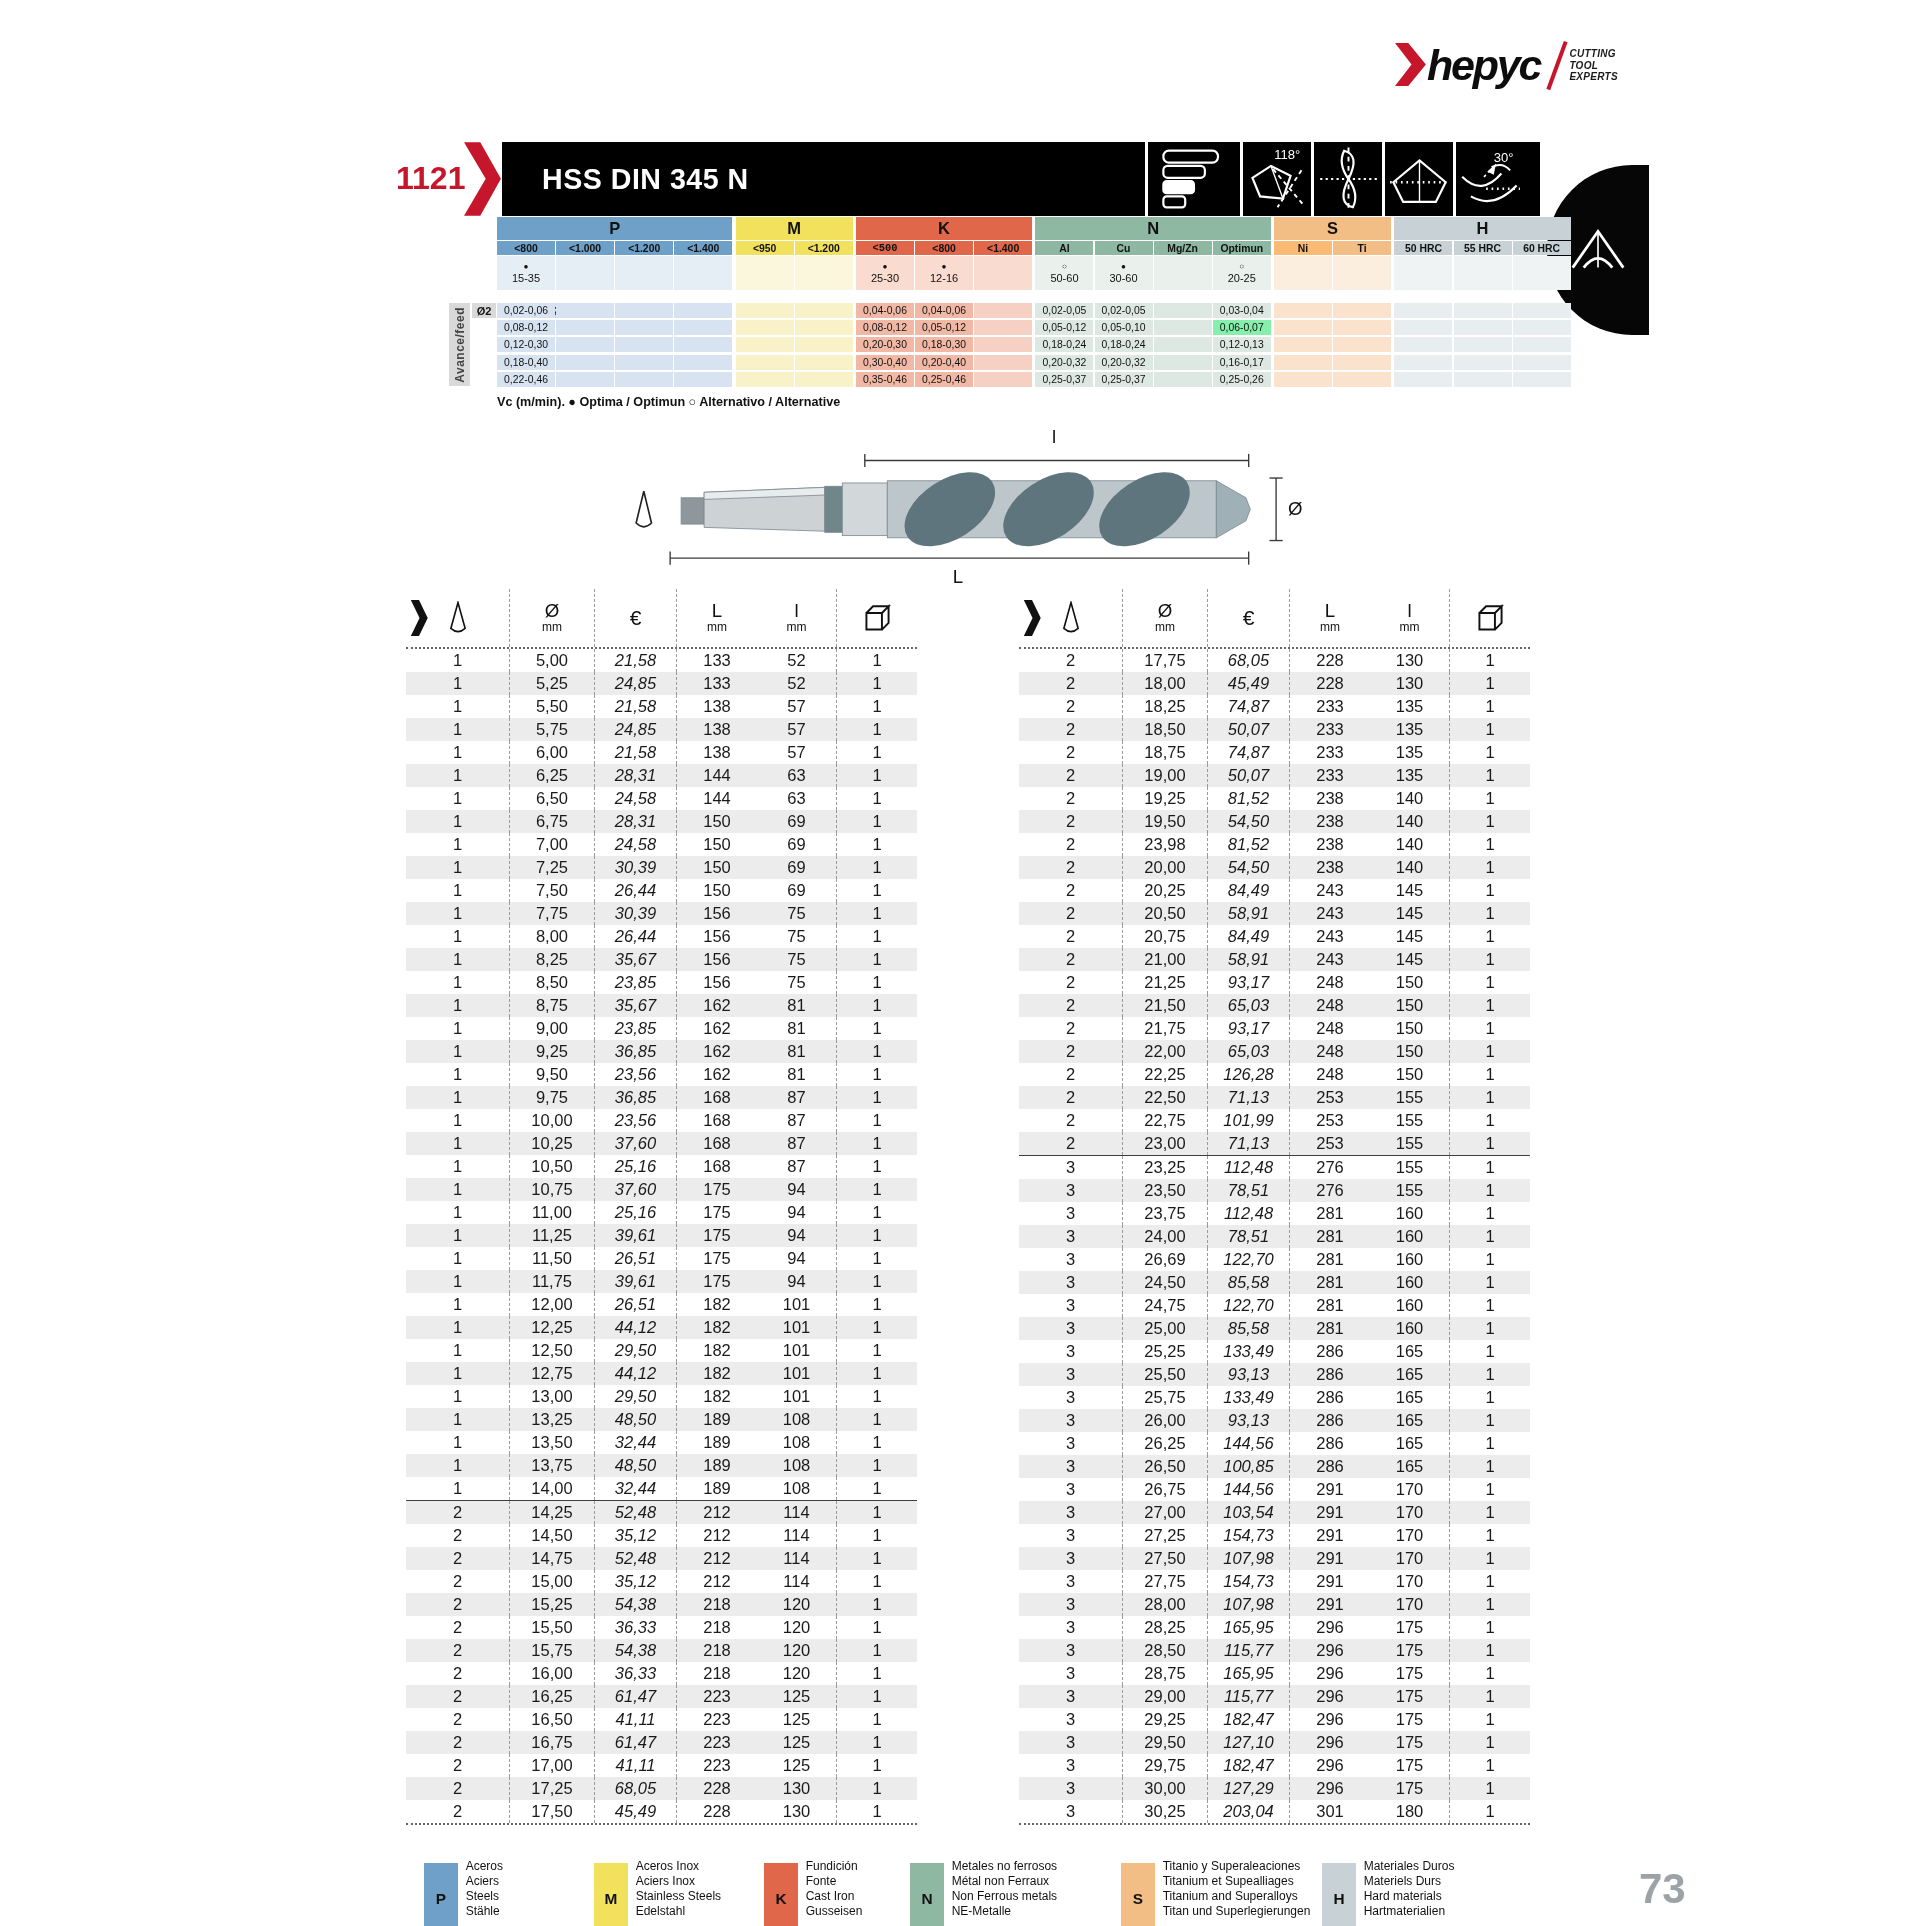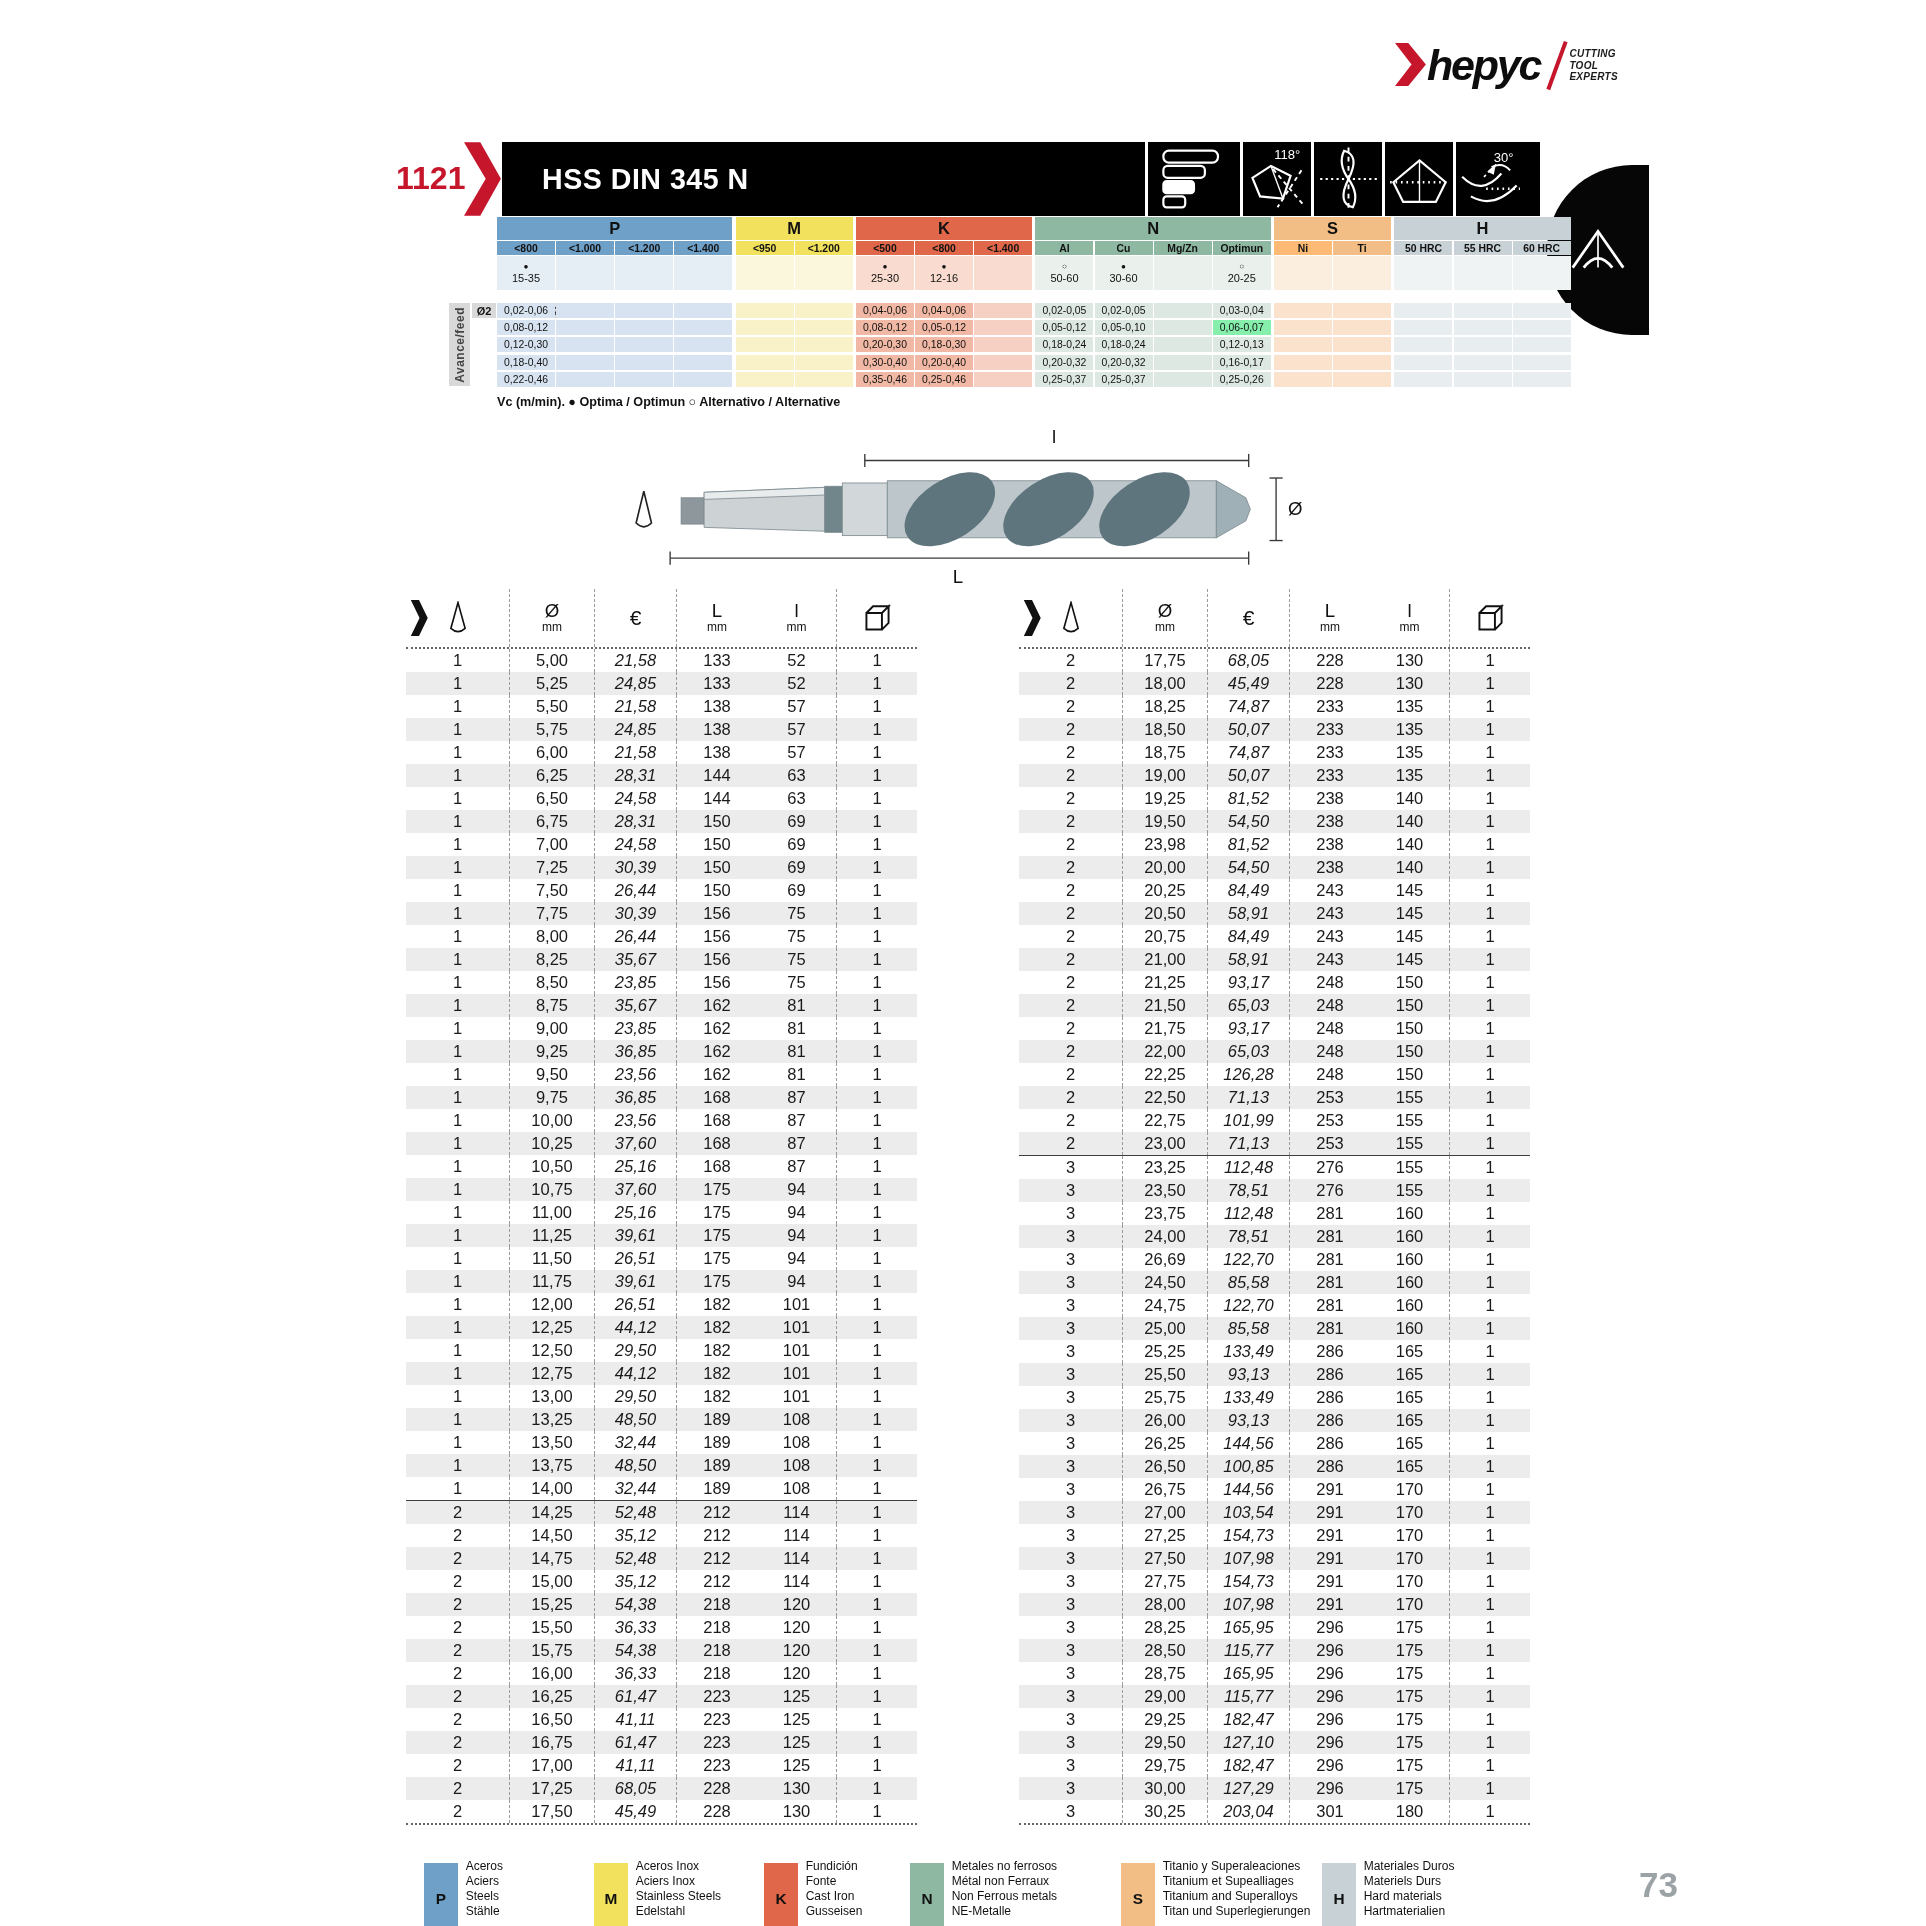--- a/index.html
+++ b/index.html
@@ -70,21 +70,21 @@
   .prow.gsep{border-top:1.6px solid #3f3f3f;}
   .pcell{display:flex;align-items:center;justify-content:center;font-size:16.5px;color:#1a1a1a;height:100%;}
   .c0,.c1,.c2,.c4{border-right:1.1px dashed #9b9b9b;}
   .prow .c2{font-style:italic;}
 
   
   .legend-item{position:absolute;top:1859px;display:flex;}
   .lg-box{width:34px;height:71px;margin-top:4.4px;display:flex;align-items:center;justify-content:center;
           font-size:15.4px;font-weight:bold;}
   .lg-lines{margin-left:7.7px;font-size:12px;line-height:15px;color:#111;}
-  .pagenum{position:absolute;left:1639px;top:1865px;font-size:35px;font-weight:bold;color:#9CA3A7;}
+  .pagenum{position:absolute;left:1639px;top:1865px;font-size:42px;font-weight:bold;color:#9CA3A7;}
 </style>
 </head>
 <body>
 
 <div class="page">
 
 
   <div class="logo">
     <span>
       <svg width="32" height="43" viewBox="0 0 58 78">
@@ -190,21 +190,21 @@
           <div class="g-cell sub-cell" style="background: rgb(242, 225, 92);">&lt;1.200</div>
         </div>
         <div class="g-row">
           <div class="g-cell vc-cell" style="background: rgb(251, 247, 220);"></div>
           <div class="g-cell vc-cell" style="background: rgb(251, 247, 220);"></div>
         </div>
       </div>
       <div class="mat-group">
         <div class="g-head" style="background: rgb(224, 103, 73);">K</div>
         <div class="g-row">
-          <div class="g-cell sub-cell" style="background: rgb(224, 103, 73);">&lt;500</div>
+          <div class="g-cell sub-cell" style="background: rgb(224, 103, 73); font-family: Liberation Mono, monospace;">&lt;500</div>
           <div class="g-cell sub-cell" style="background: rgb(224, 103, 73);">&lt;800</div>
           <div class="g-cell sub-cell" style="background: rgb(224, 103, 73);">&lt;1.400</div>
         </div>
         <div class="g-row">
           <div class="g-cell vc-cell" style="background: rgb(249, 220, 207);">
             <div class="vc-dot">●</div>
             <div class="vc-range">25-30</div>
           </div>
           <div class="g-cell vc-cell" style="background: rgb(249, 220, 207);">
             <div class="vc-dot">●</div>

